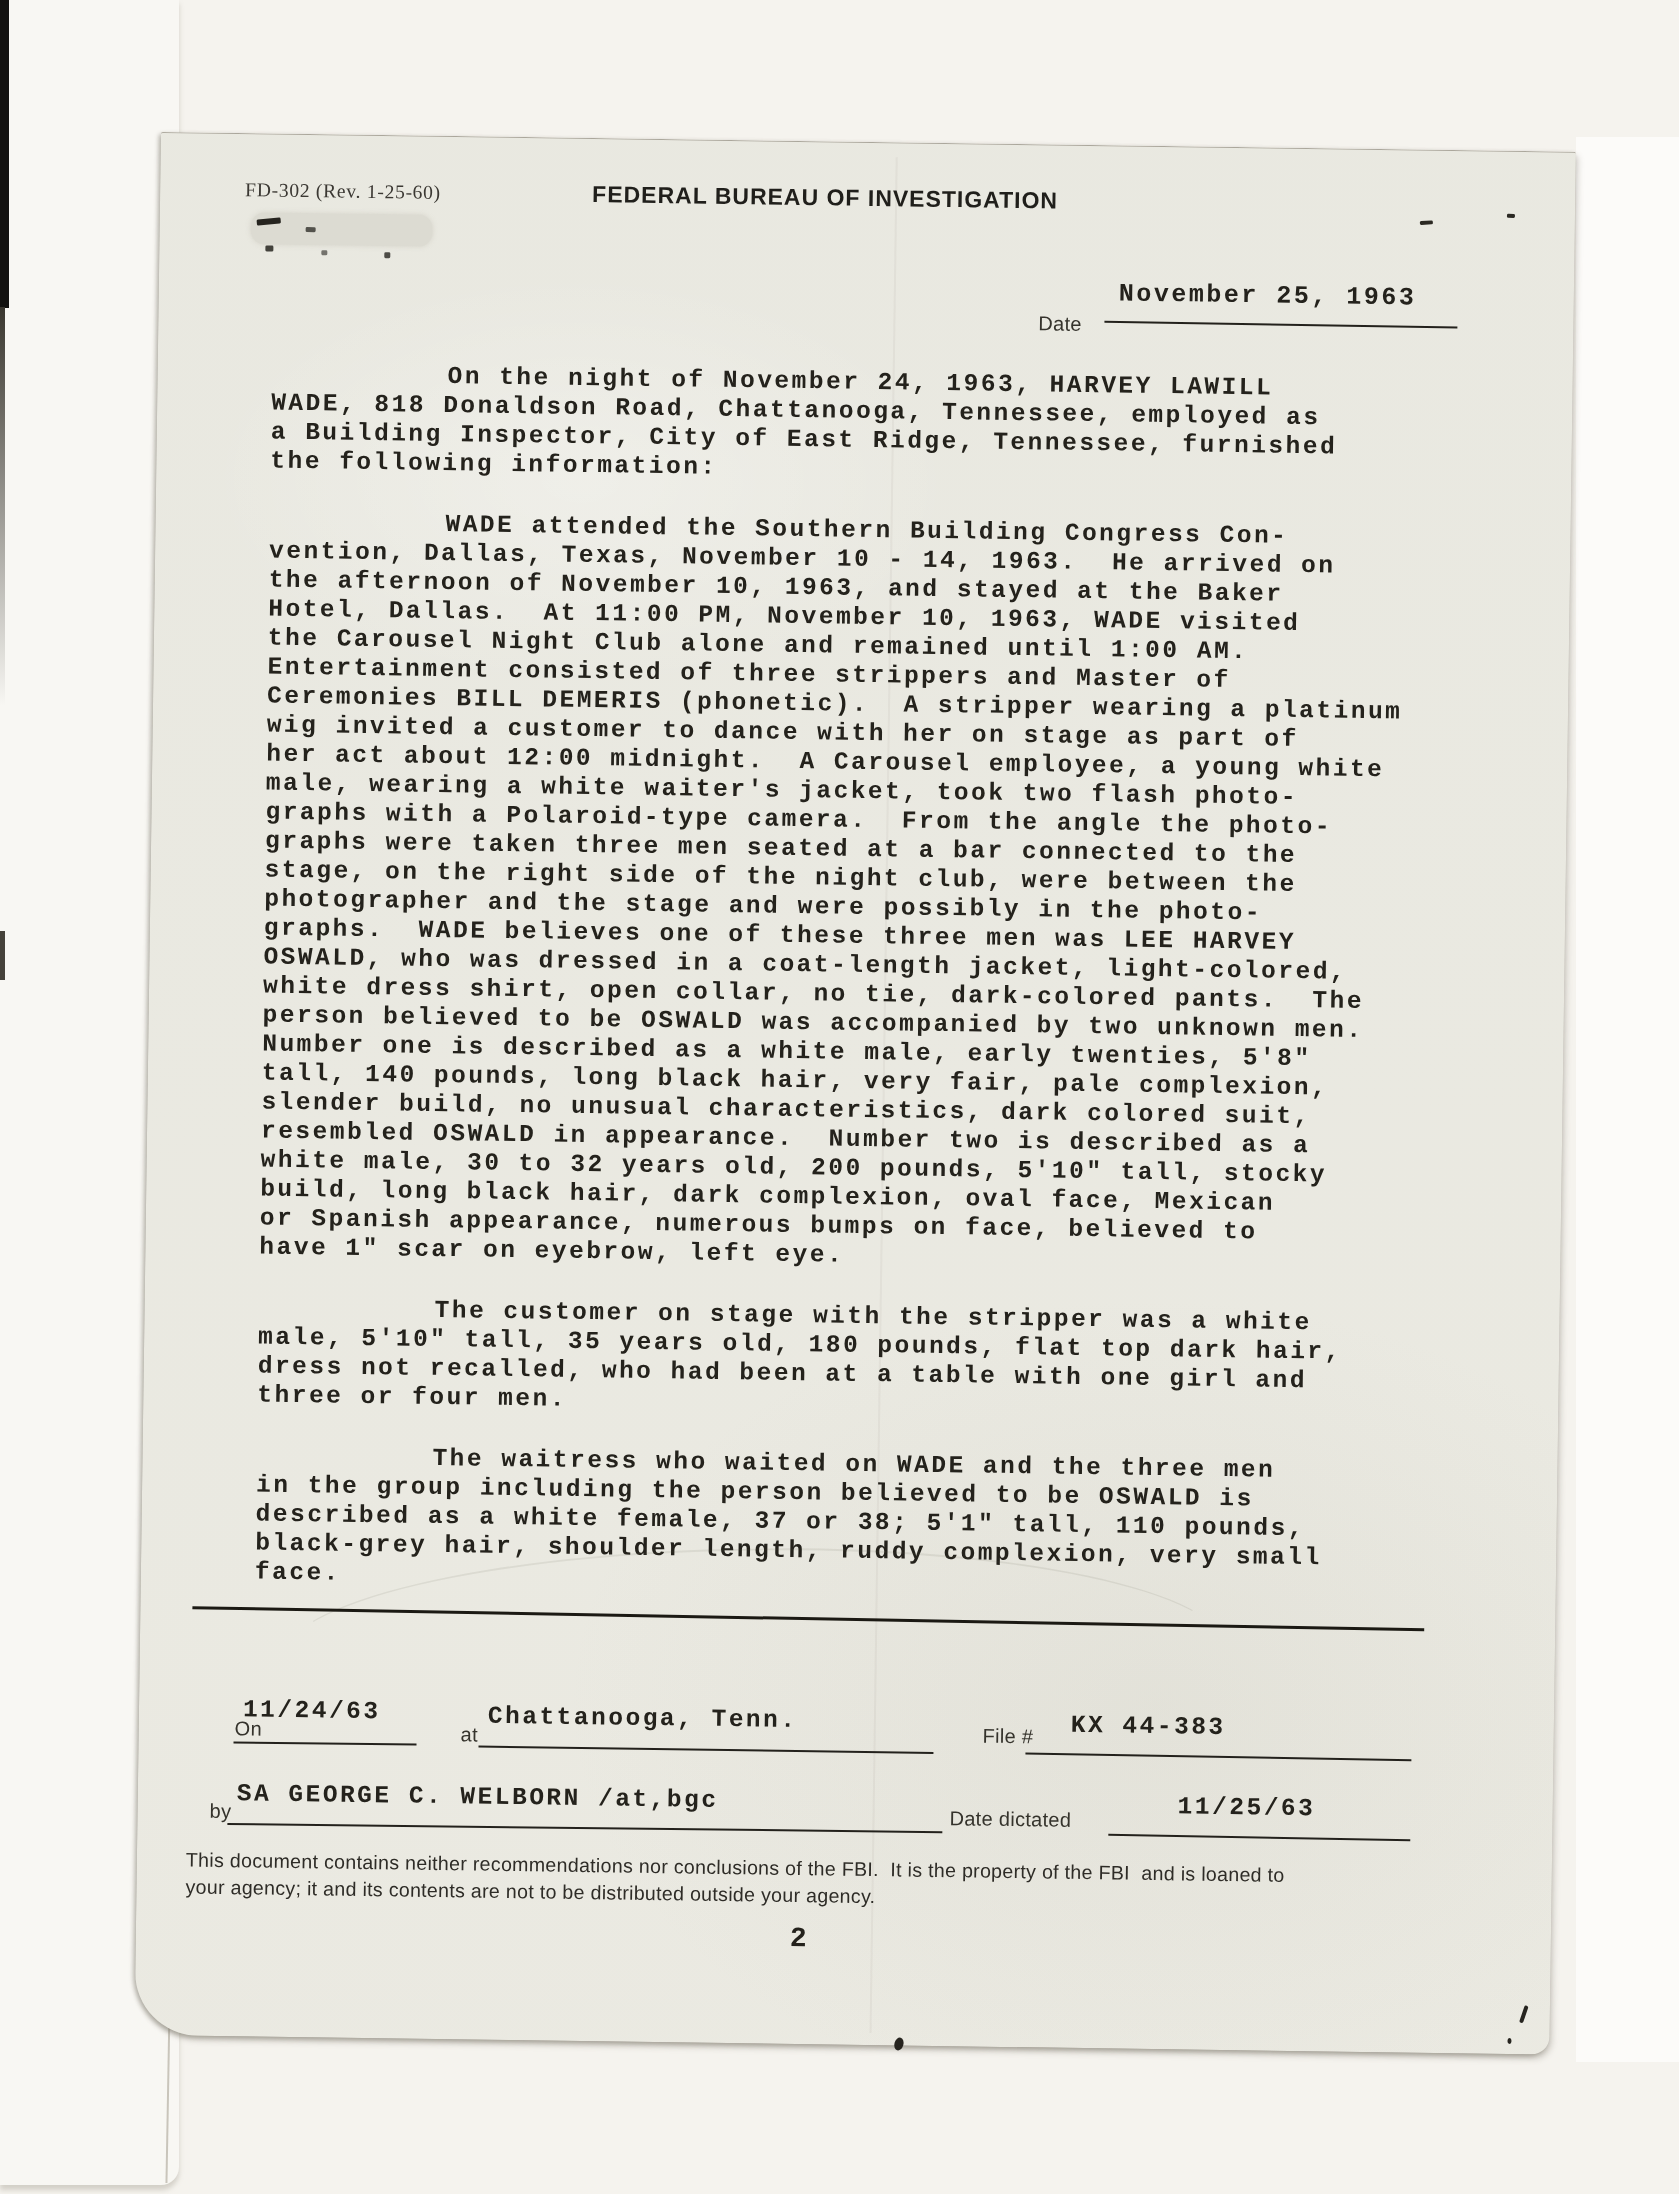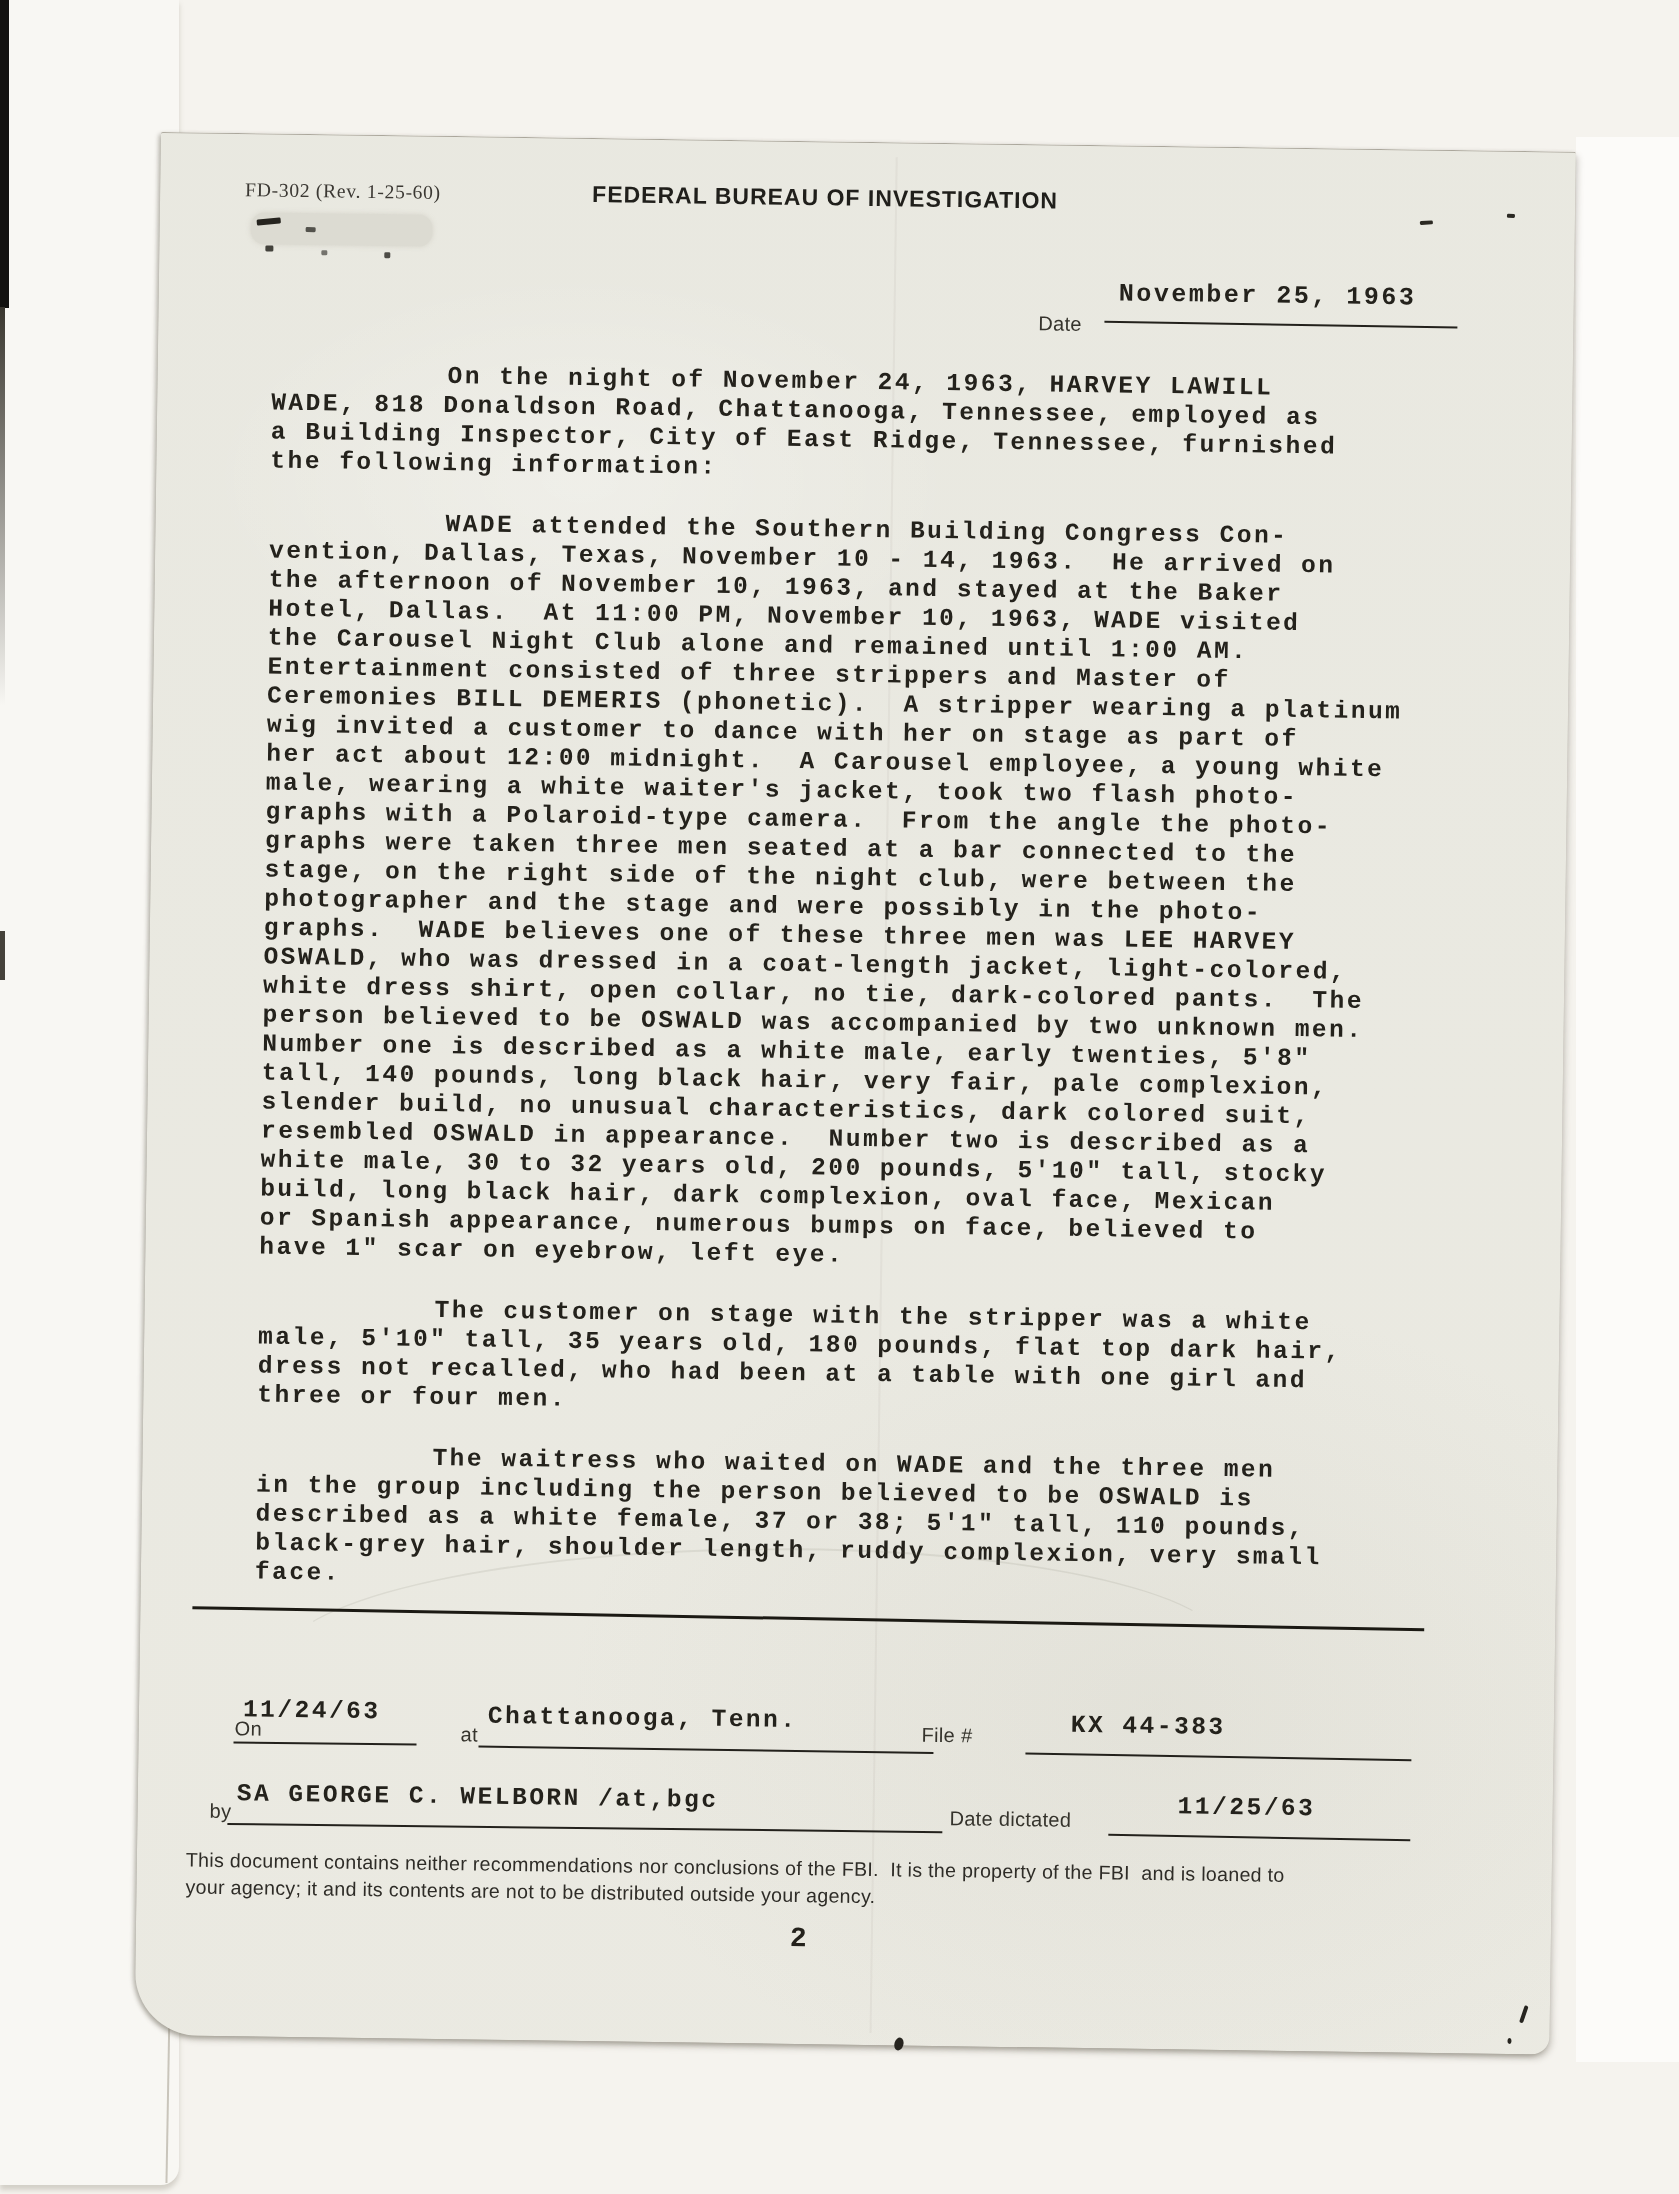--- a/index.html
+++ b/index.html
@@ -69,21 +69,21 @@
   .rule{left:52px;top:1475px;width:1232px;height:2.8px;background:#1b1913;
         border-radius:0 0 60%/2.8px 40%/2.8px;transform:rotate(0.22deg);}
 
   .f-line{height:2.1px;background:#23211c;}
   .on-label{left:56px;top:1583px;margin-left:40px;}
   .on-line{left:95px;top:1607px;width:183px;transform:rotate(-0.2deg);}
   .on-value{left:104px;top:1562px;font-size:24.5px;}
   .at-label{left:322px;top:1586px;}
   .at-line{left:340px;top:1608px;width:455px;}
   .at-value{left:349px;top:1565px;font-size:24.5px;}
-  .file-label{left:783px;top:1580px;}
+  .file-label{left:844px;top:1580px;}
   .file-line{left:887px;top:1608px;width:386px;transform:rotate(0.2deg);}
   .file-value{left:932px;top:1566px;font-size:24.5px;}
   .by-label{left:72px;top:1666px;text-align:center;}
   .by-line{left:90px;top:1688px;width:715px;transform:rotate(-0.15deg);}
   .by-value{left:99px;top:1646px;font-size:24.5px;}
   .dd-label{left:812px;top:1663px;}
   .dd-line{left:971px;top:1688px;width:302px;transform:rotate(0.2deg);}
   .dd-value{left:1040px;top:1646px;font-size:24.5px;}
 
   .disclaimer{left:49px;top:1713px;width:1260px;font-size:19.6px;line-height:26.6px;color:#2e2c27;

